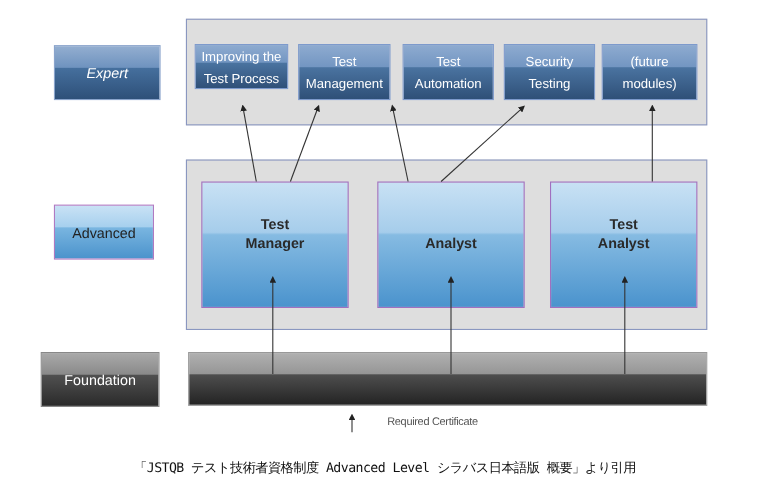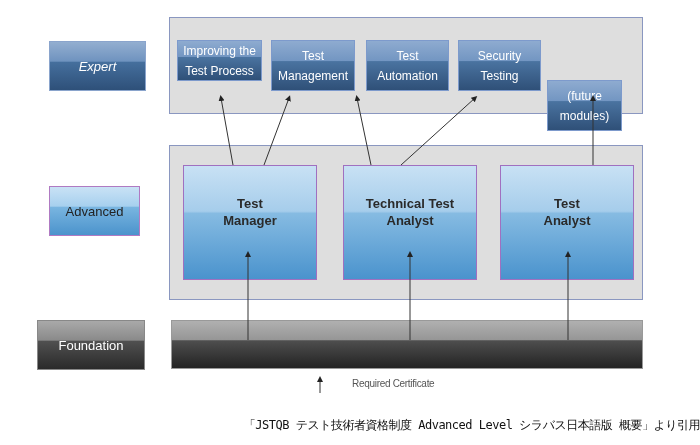--- a/index.html
+++ b/index.html
@@ -41,29 +41,29 @@
 </div>
 <div class="abs mod" style="left:271px;top:40px;width:84px;height:51px;">
   <div><span>Test</span><br><span>Management</span></div>
 </div>
 <div class="abs mod" style="left:366px;top:40px;width:83px;height:51px;">
   <div><span>Test</span><br><span>Automation</span></div>
 </div>
 <div class="abs mod" style="left:458px;top:40px;width:83px;height:51px;text-align:center;">
   <div><span>Security</span><br><span>Testing</span></div>
 </div>
-<div class="abs mod" style="left:547px;top:40px;width:75px;height:51px;margin-top:40px;">
+<div class="abs mod" style="left:547px;top:40px;width:87px;height:51px;">
   <div><span>(future</span><br><span>modules)</span></div>
 </div>
 
 <div class="abs role" style="left:183px;top:165px;width:134px;height:115px;">
   <div><span>Test</span><br><span>Manager</span></div>
 </div>
 <div class="abs role" style="left:343px;top:165px;width:134px;height:115px;">
-  <div><span>Technical Test</span><br><span>Analyst</span></div>
+  <div><br><span>Analyst</span></div>
 </div>
 <div class="abs role" style="left:500px;top:165px;width:134px;height:115px;">
   <div><span>Test</span><br><span>Analyst</span></div>
 </div>
 
 <svg class="arrows" width="700" height="445">
   <defs>
     <marker id="ah" markerWidth="6" markerHeight="6" refX="3" refY="3" orient="auto">
       <path d="M0,0 L6,3 L0,6 z" fill="#222"></path>
     </marker>
@@ -74,13 +74,13 @@
   <line x1="401" y1="165" x2="475" y2="98" stroke="#333" stroke-width="1" marker-end="url(#ah)"></line>
   <line x1="593" y1="165" x2="593" y2="98" stroke="#333" stroke-width="1" marker-end="url(#ah)"></line>
   <line x1="248" y1="340" x2="248" y2="254" stroke="#333" stroke-width="1" marker-end="url(#ah)"></line>
   <line x1="410" y1="340" x2="410" y2="254" stroke="#333" stroke-width="1" marker-end="url(#ah)"></line>
   <line x1="568" y1="340" x2="568" y2="254" stroke="#333" stroke-width="1" marker-end="url(#ah)"></line>
   <line x1="320" y1="393" x2="320" y2="379" stroke="#333" stroke-width="1" marker-end="url(#ah)"></line>
 </svg>
 
 <div class="abs legend-text" style="left:335px;top:378px;">Required Certificate</div>
 
-<div class="abs caption" style="top:417px;text-align:right;">「JSTQB テスト技術者資格制度 Advanced Level シラバス日本語版 概要」より引用</div>
+<div class="abs caption" style="top:417px;">「JSTQB テスト技術者資格制度 Advanced Level シラバス日本語版 概要」より引用</div>
 
 </body></html>

